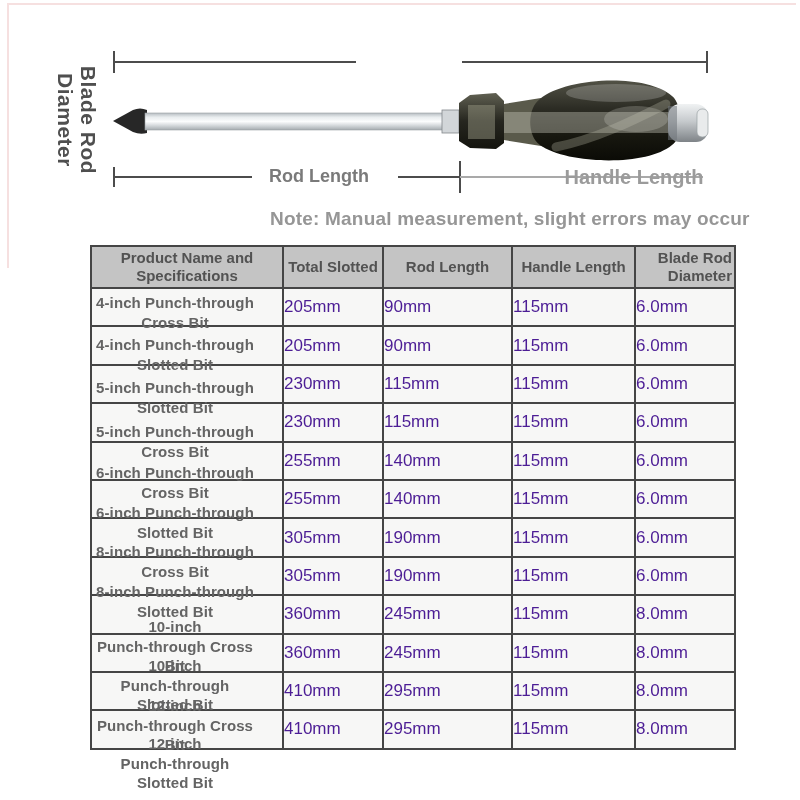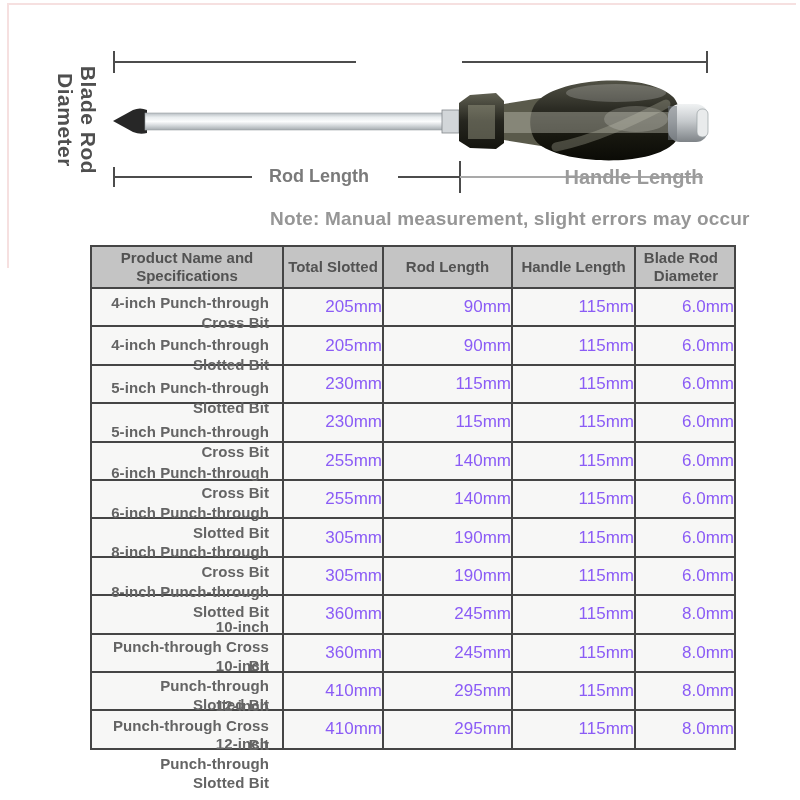--- a/index.html
+++ b/index.html
@@ -41,31 +41,31 @@
     position:absolute;left:90px;top:245px;width:644px;
     border-collapse:collapse;table-layout:fixed;
   }
   table.spec th,table.spec td{
     border:2px solid #454545;padding:0;overflow:visible;
   }
   table.spec th{
     background:#c4c4c4;color:#525252;font-size:15px;font-weight:bold;
     line-height:18px;height:40px;text-align:center;
   }
-  table.spec th.h-diameter{text-align:right;padding-right:16px;}
+  table.spec th.h-diameter{text-align:right;padding-right:2px;}
   table.spec td{
-    background:#f7f7f6;height:36.4px;text-align:right;vertical-align:middle;
-    font-size:17px;color:#8b5cf6;
+    background:#f7f7f6;height:36.4px;text-align:left;vertical-align:middle;
+    font-size:17px;color:#4c1d95;
   }
   table.spec td.name-cell{background:#f7f7f6;}
 
   
   .names-layer{position:absolute;left:0;top:0;width:800px;height:800px;pointer-events:none;}
   .name-block{
-    position:absolute;left:81px;width:188px;text-align:right;
+    position:absolute;left:81px;width:188px;text-align:center;
     font-size:15px;font-weight:bold;color:#646464;line-height:19.5px;
     letter-spacing:.1px;
   }
 </style>
 </head>
 <body>
 
 <div class="edge-top"></div>
 <div class="edge-left"></div>
 

